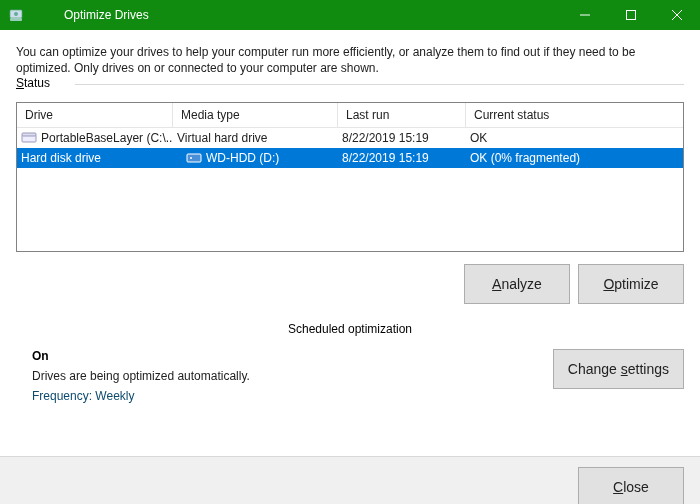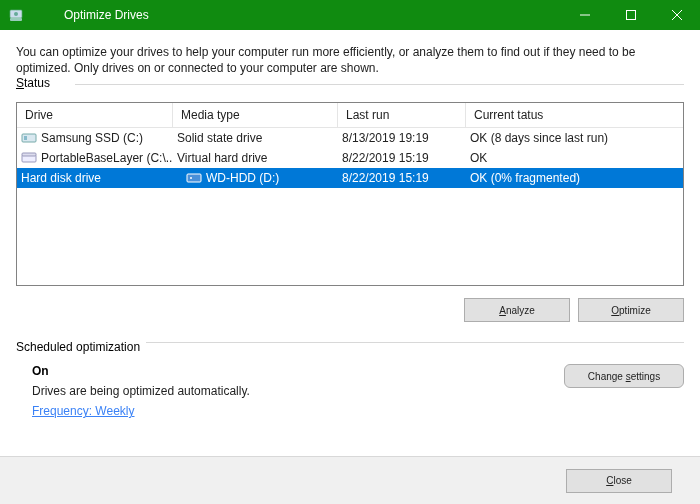--- a/index.html
+++ b/index.html
@@ -6,42 +6,42 @@
     body { font-family: 'Segoe UI', Tahoma, sans-serif; font-size: 12px; background: #fff; width: 700px; height: 504px; overflow: hidden; }
     .titlebar { background: #108b10; height: 30px; display: flex; align-items: center; color: #fff; gap: 32px; }
     .titlebar-icon { width: 16px; height: 16px; margin: 0 8px; display: inline-flex; align-items: center; justify-content: center; }
     .titlebar-title { font-size: 12px; flex: 1; }
     .win-btns { display: flex; height: 100%; }
     .win-btn { width: 46px; display: flex; align-items: center; justify-content: center; color: #fff; }
     .content { padding: 14px 16px 0 16px; }
     .intro-text { color: #222; line-height: 1.35; }
     .status-label-row { display: flex; align-items: center; gap: 19px; }
     .status-label-row .line { flex: 1; border-top: 1px solid #d8d8d8; margin-left: 6px; margin-top: 2px; }
-    .drive-table-wrap { border: 1px solid #828282; margin-top: 12px; height: 184px; background: #fff; overflow: hidden; }
+    .drive-table-wrap { border: 1px solid #828282; margin-top: 12px; height: 150px; background: #fff; overflow: hidden; }
     .drive-header { display: flex; background: #fff; border-bottom: 1px solid #e5e5e5; }
     .drive-header .col { padding: 5px 6px 5px 8px; font-size: 12px; color: #222; border-right: 1px solid #e5e5e5; }
     .drive-rows .row { display: flex; align-items: center; height: 20px; }
     .drive-rows .row .col { padding: 0 6px 0 4px; font-size: 12px; color: #222; white-space: nowrap; overflow: hidden; text-overflow: ellipsis; display: flex; align-items: center; }
     .drive-rows .row.selected { background: #0078d7; }
     .drive-rows .row.selected .col { color: #fff; }
     .col.c0 { width: 156px; }
     .col.c1 { width: 165px; }
     .col.c2 { width: 128px; }
     .col.c3 { width: 210px; flex: 1; border-right: none; }
     .drive-icon { width: 16px; height: 12px; margin-right: 4px; display: inline-block; }
     .btn-row { display: flex; justify-content: flex-end; margin-top: 12px; gap: 8px; }
-    .btn { background: #e1e1e1; border: 1px solid #adadad; min-width: 106px; height: 24px; display: flex; align-items: center; justify-content: center; font-size: 10px; color: #222; padding: 0 14px; cursor: default; }
-    .sched-label-row { display: flex; align-items: flex-start; margin-top: 18px; }
+    .btn { background: #e1e1e1; border: 1px solid #adadad; min-width: 106px; height: 40px; display: flex; align-items: center; justify-content: center; font-size: 14px; color: #222; padding: 0 14px; cursor: default; }
+    .sched-label-row { display: flex; align-items: center; margin-top: 18px; flex-direction: column; }
     .sched-label-row .line { flex: 1; border-top: 1px solid #d8d8d8; margin-left: 6px; margin-top: 2px; }
     .sched-body { margin-top: 10px; display: flex; }
     .sched-text { flex: 1; padding-left: 16px; }
     .sched-text .on { font-weight: 600; margin-bottom: 6px; }
     .sched-text .line2 { margin-bottom: 6px; color: #222; }
-    .sched-text .line3 { color: #3b82f6; text-decoration: underline; }
-    .footer { border-top: 1px solid #d8d8d8; margin-top: 30px; padding: 10px 28px; display: flex; justify-content: flex-end; background: #f0f0f0; position: absolute; bottom: 0; left: 0; right: 0; height: 48px; align-items: center; }
+    .sched-text .line3 { color: #0c4a6e; }
+    .footer { border-top: 1px solid #d8d8d8; margin-top: 30px; padding: 10px 16px; display: flex; justify-content: flex-end; background: #f0f0f0; position: absolute; bottom: 0; left: 0; right: 0; height: 48px; }
     .und { text-decoration: underline; }
     svg { display: block; }
   </style>
 </head>
 <body>
 
 <div class="titlebar">
   <span class="titlebar-icon">
     <svg width="16" height="16" viewBox="0 0 16 16">
         <rect x="2" y="3" width="12" height="8" rx="1" fill="#cde" stroke="#5a7" stroke-width="0.7"></rect>
@@ -76,37 +76,23 @@
   <div class="status-label-row">
     <span><span style="text-decoration: underline;">S</span><span>tatus</span></span>
     <div class="line"></div>
   </div>
 
   <div class="drive-table-wrap">
     <div class="drive-header">
       <div class="col c0">Drive</div>
       <div class="col c1">Media type</div>
       <div class="col c2">Last run</div>
-      <div class="col c3">Current tatus</div>
+      <div class="col c3">Current status</div>
     </div>
     <div class="drive-rows" id="drive-rows">
-        <div class="row">
-          <div class="col c0">
-            <span class="drive-icon">
-              <svg width="16" height="12" viewBox="0 0 16 12">
-                <rect x="1" y="2" width="14" height="8" rx="1" fill="#d9e8f0" stroke="#7aa"></rect>
-                <rect x="3" y="4" width="3" height="4" fill="#8bc"></rect>
-              </svg>
-            </span>
-            <span>Samsung SSD (C:)</span>
-          </div>
-          <div class="col c1">Solid state drive</div>
-          <div class="col c2">8/13/2019 19:19</div>
-          <div class="col c3">OK (8 days since last run)</div>
-        </div>
         <div class="row">
           <div class="col c0">
             <span class="drive-icon">
               <svg width="16" height="12" viewBox="0 0 16 12">
                 <rect x="1" y="3" width="14" height="7" rx="1" fill="#eef" stroke="#99b"></rect>
                 <rect x="1" y="1" width="14" height="3" rx="1" fill="#dde" stroke="#99b"></rect>
               </svg>
             </span>
             <span>PortableBaseLayer (C:\...</span>
           </div>
@@ -145,21 +131,21 @@
     <div class="line"></div>
   </div>
 
   <div class="sched-body">
     <div class="sched-text">
       <div class="on">On</div>
       <div class="line2">Drives are being optimized automatically.</div>
       <div class="line3">Frequency: Weekly</div>
     </div>
     <div>
-      <div class="btn" style="min-width:120px;border-radius:6px;">
+      <div class="btn" style="min-width:120px;">
           <span><span>Change </span><span class="und">s</span><span>ettings</span></span>
         </div>
     </div>
   </div>
 </div>
 
 <div class="footer">
   <div class="btn">
       <span><span class="und">C</span><span>lose</span></span>
     </div>

